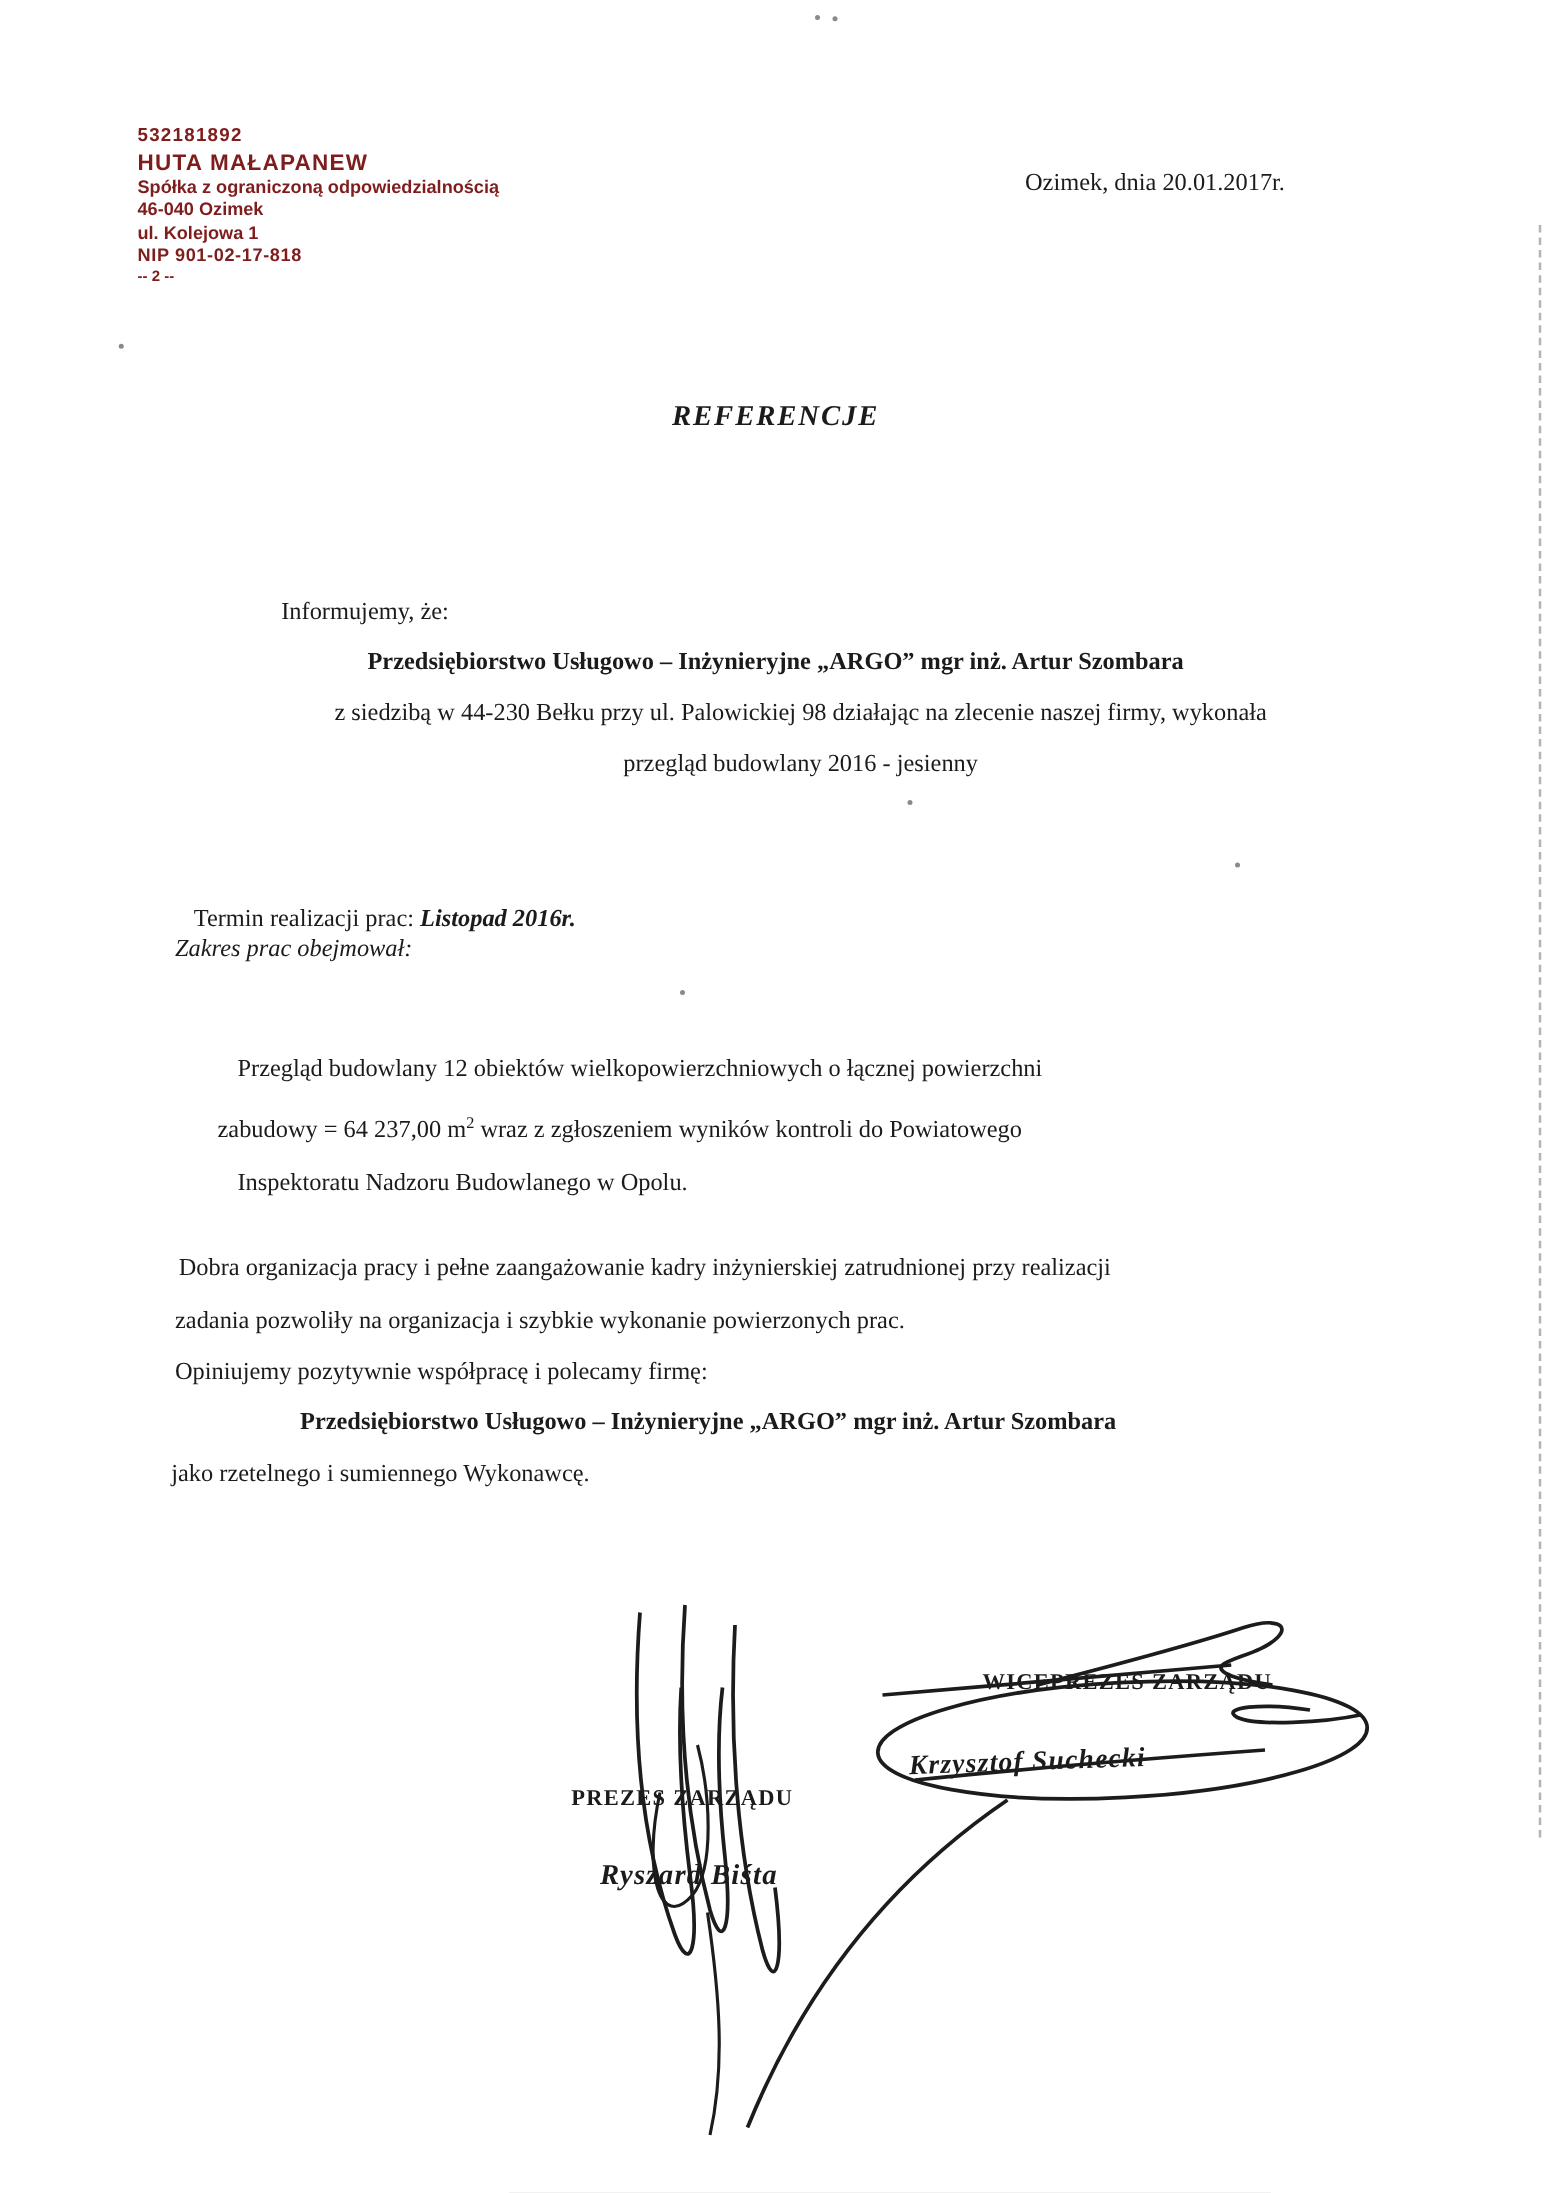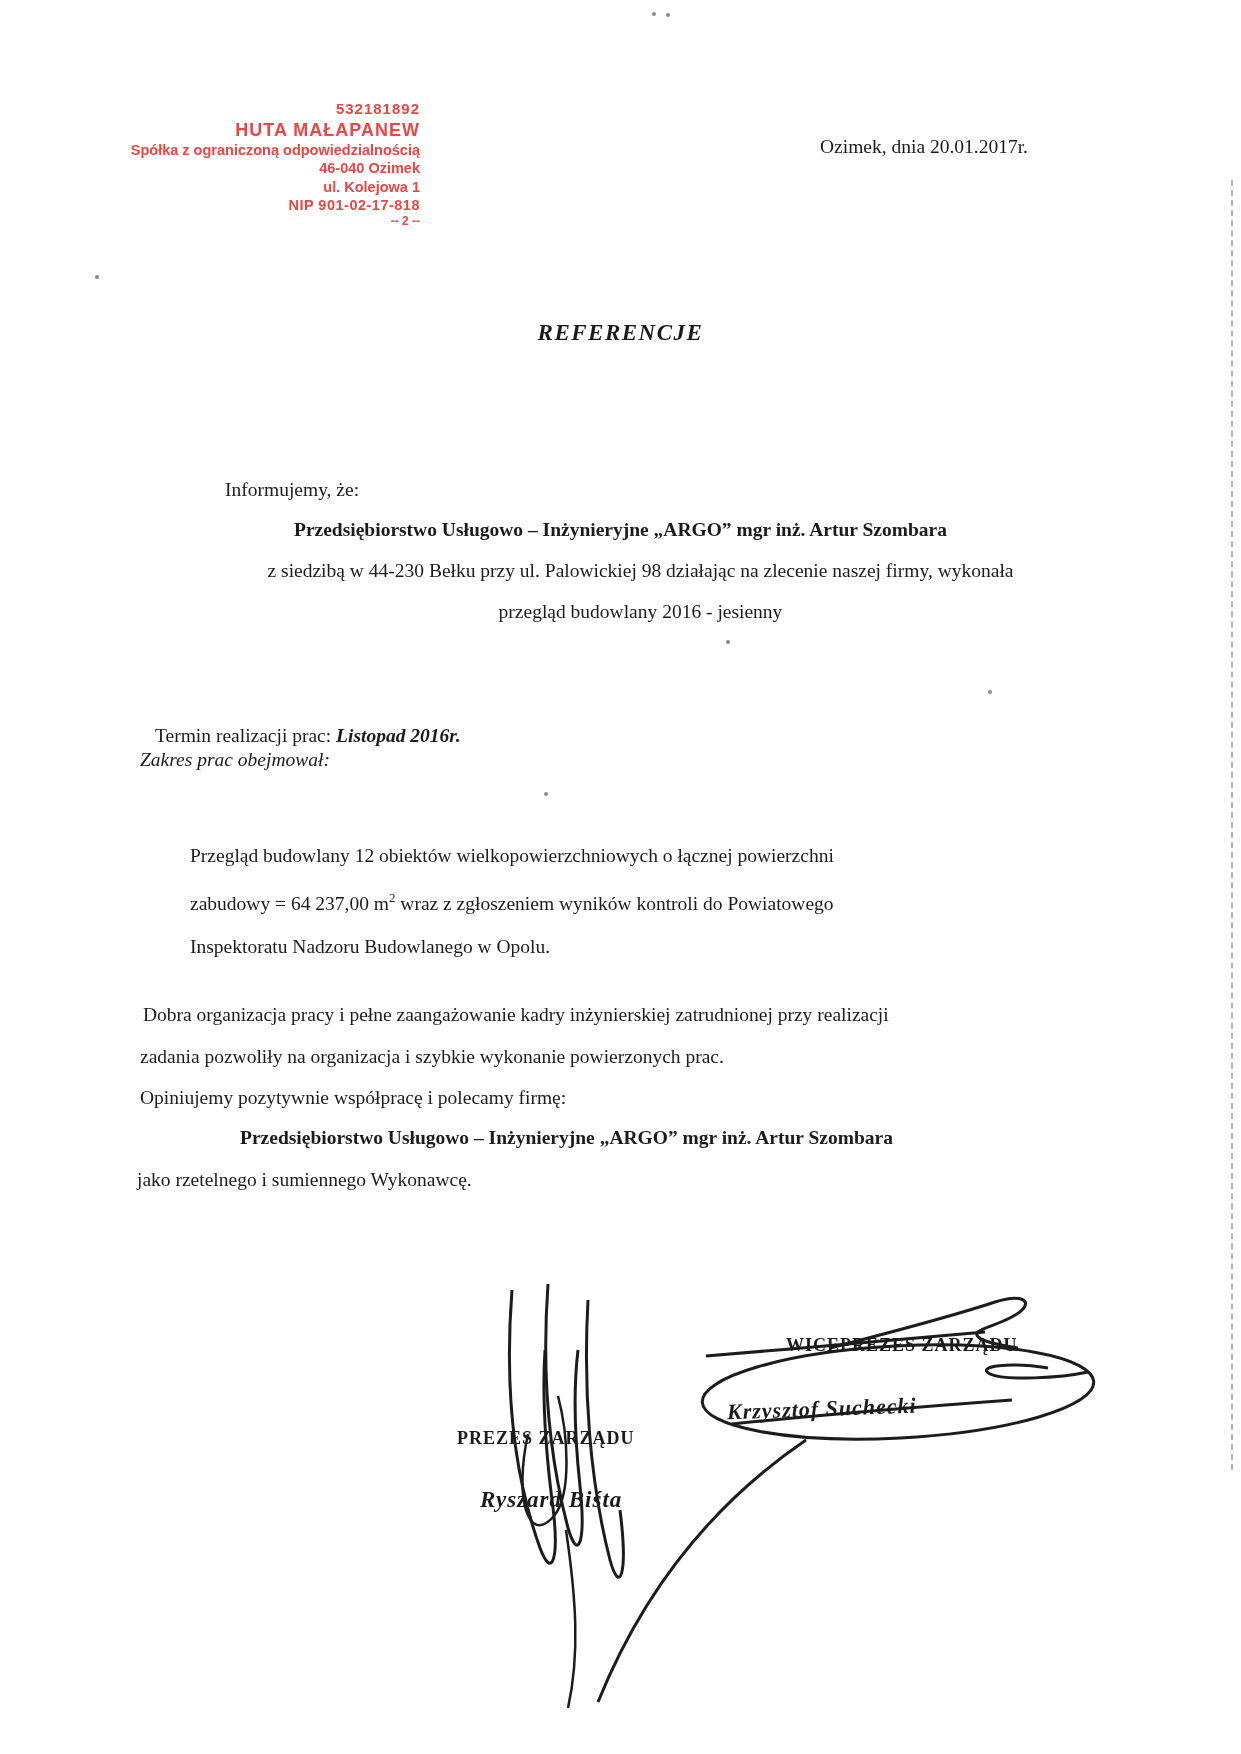--- a/index.html
+++ b/index.html
@@ -11,23 +11,23 @@
     background: #ffffff;
     overflow: hidden;
     font-family: "Liberation Serif", serif;
     color: #1b1b1b;
   }
   .abs { position: absolute; }
 
   
   .stamp {
     left: 110px; top: 100px; width: 310px;
-    text-align: right;
+    text-align: left;
     font-family: "Liberation Sans", sans-serif;
-    color: #ef4444;
+    color: #7f1d1d;
     line-height: 1.25;
     filter: blur(0.2px);
   }
   .stamp .num   { font-size: 15px; font-weight: 600; letter-spacing: 1px; }
   .stamp .name  { font-size: 18px; font-weight: 700; letter-spacing: 1px; }
   .stamp .legal { font-size: 14.5px; font-weight: 600; }
   .stamp .addr  { font-size: 14.5px; font-weight: 600; }
   .stamp .nip   { font-size: 14.5px; font-weight: 800; letter-spacing: 0.5px; }
   .stamp .mark  { font-size: 12px; font-weight: 600; }
 
@@ -92,21 +92,21 @@
   <div class="abs t" style="left:225px; top:479px;">Informujemy, że:</div>
 
   <div class="abs t ctr b" style="top:519px;">Przedsiębiorstwo Usługowo – Inżynieryjne „ARGO” mgr inż. Artur Szombara</div>
   <div class="abs t ctr" style="top:560px;padding-left:20px;">z siedzibą w 44-230 Bełku przy ul. Palowickiej 98 działając na zlecenie naszej firmy, wykonała</div>
   <div class="abs t ctr" style="top:601px;padding-left:20px;">przegląd budowlany 2016 -  jesienny</div>
 
   <div class="abs t" style="left:155px; top:680px;margin-top:45px;"><span>Termin realizacji prac: </span><span class="bi">Listopad 2016r.</span></div>
 
   <div class="abs t" style="left:140px; top:749px;font-style:italic;">Zakres prac obejmował:</div>
   <div class="abs t" style="left:190px; top:845px;">Przegląd budowlany 12 obiektów wielkopowierzchniowych o łącznej powierzchni</div>
-  <div class="abs t" style="left:190px; top:890px;"><span>zabudowy = 64 237,00 m</span><sup class="m2">2</sup><span> wraz z zgłoszeniem wyników kontroli do Powiatowego</span></div>
+  <div class="abs t" style="left:174px; top:890px;"><span>zabudowy = 64 237,00 m</span><sup class="m2">2</sup><span> wraz z zgłoszeniem wyników kontroli do Powiatowego</span></div>
   <div class="abs t" style="left:190px; top:936px;">Inspektoratu Nadzoru Budowlanego w Opolu.</div>
 
   <div class="abs t" style="left:143px; top:1004px;">Dobra organizacja pracy i pełne zaangażowanie kadry inżynierskiej zatrudnionej przy realizacji</div>
   <div class="abs t" style="left:140px; top:1046px;">zadania pozwoliły na organizacja i szybkie wykonanie powierzonych prac.</div>
   <div class="abs t" style="left:140px; top:1087px;">Opiniujemy pozytywnie współpracę i polecamy firmę:</div>
   <div class="abs t b" style="left:240px; top:1127px;">Przedsiębiorstwo Usługowo – Inżynieryjne „ARGO” mgr inż. Artur Szombara</div>
   <div class="abs t" style="left:137px; top:1169px;">jako rzetelnego i sumiennego Wykonawcę.</div>
 
   <div class="abs sig-title" style="left:786px; top:1335px;">WICEPREZES ZARZĄDU</div>
   <div class="abs sig-name-right" style="left:727px; top:1396px;">Krzysztof Suchecki</div>

